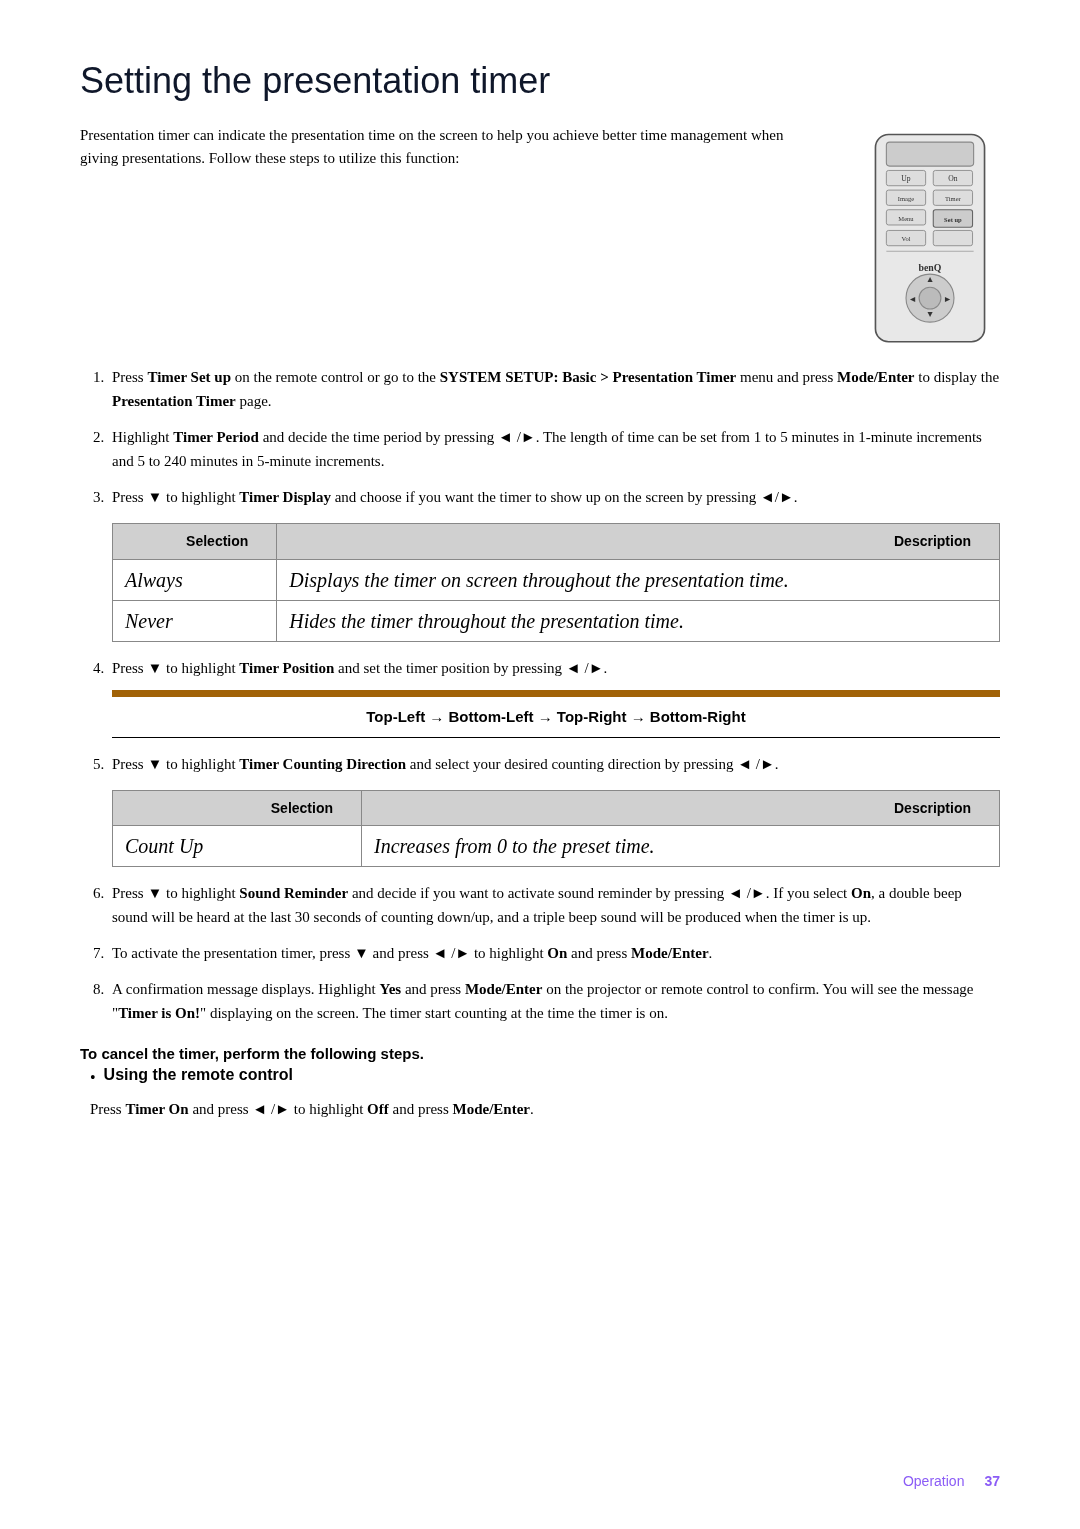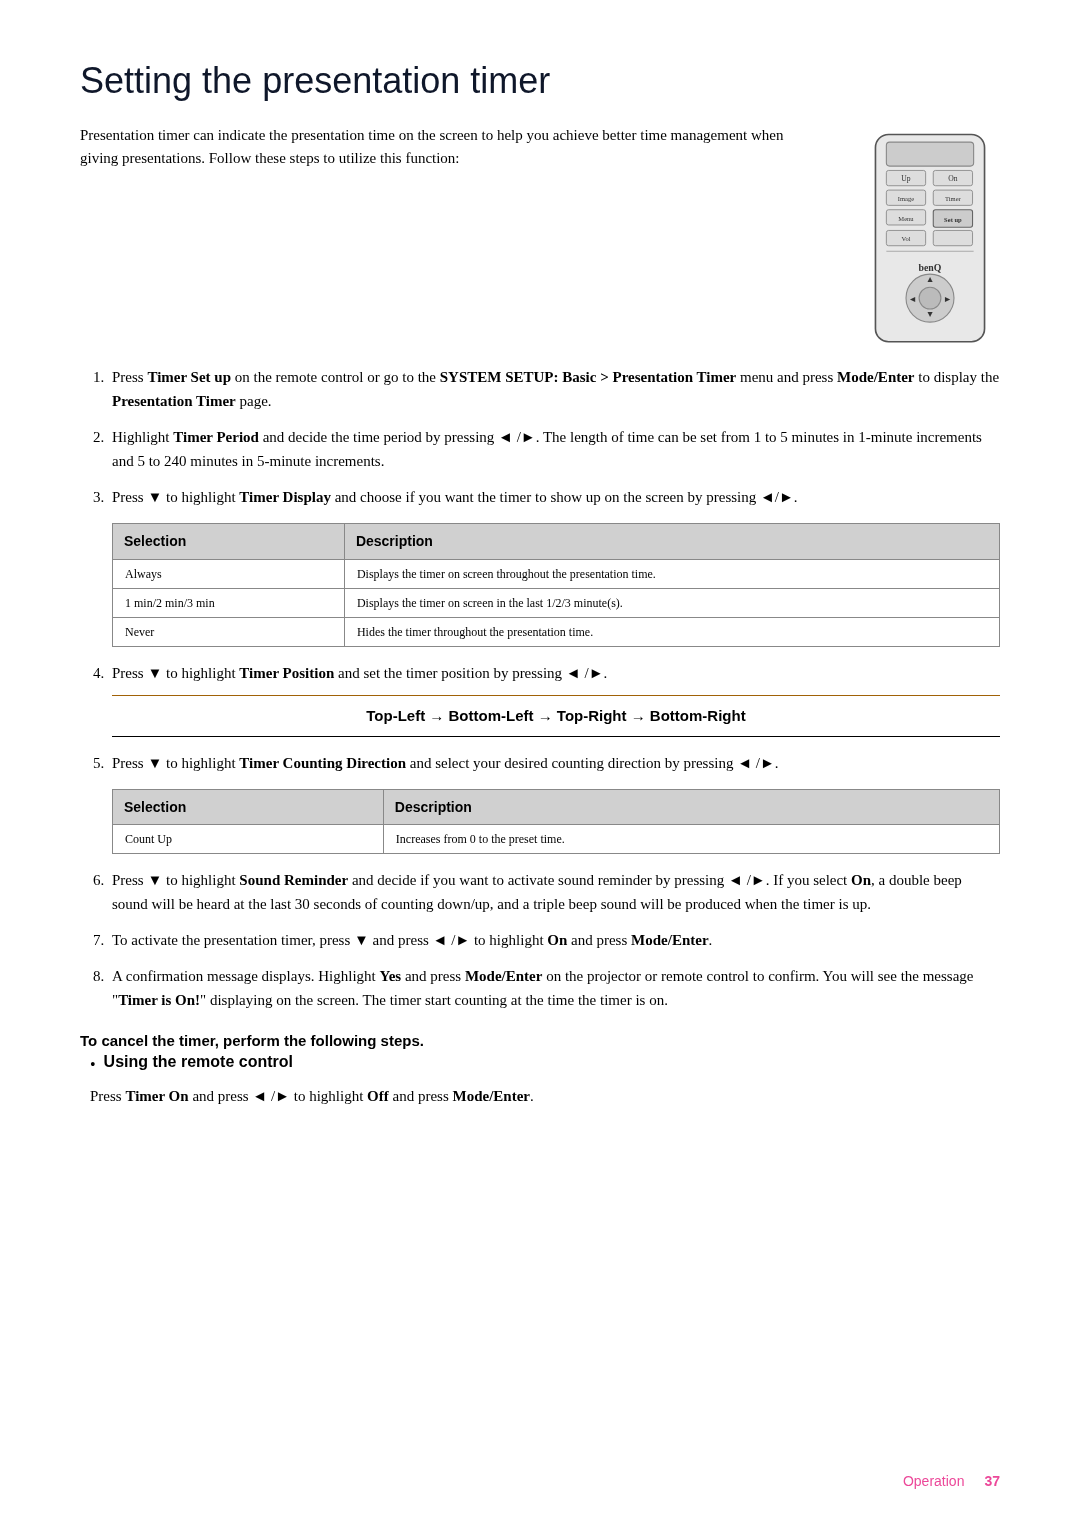--- a/index.html
+++ b/index.html
@@ -62,36 +62,37 @@
 
     table {
       border-collapse: collapse;
       width: 100%;
       margin: 14px 0 14px 0;
     }
 
     table th {
       background: #d0d0d0;
       border: 1px solid #888;
-      padding: 6px 11px;
+      padding: 6px 28px;
       font-family: Arial, Helvetica, sans-serif;
       font-size: 14px;
       font-weight: bold;
-      text-align: left;
+      text-align: right;
     }
 
     table td {
       border: 1px solid #888;
       padding: 5px 12px;
-      font-size: 12px;
+      font-size: 20px;
       line-height: 1.5;
+      font-style: italic;
     }
 
     .direction-box {
-      border-top: 1px solid #a16207;
+      border-top: 7px solid #a16207;
       border-bottom: 1px solid #000;
       text-align: center;
       padding: 8px 0;
       margin: 10px 0 14px 0;
       font-family: Arial, Helvetica, sans-serif;
       font-size: 15px;
       font-weight: bold;
     }
 
     .cancel-section {
@@ -122,21 +123,21 @@
       font-size: 16px;
       font-weight: bold;
     }
 
     .footer {
       position: absolute;
       bottom: 40px;
       right: 80px;
       font-family: Arial, Helvetica, sans-serif;
       font-size: 14px;
-      color: #ec4899;
+      color: #8b5cf6;
       display: flex;
       gap: 20px;
     }
 
     .footer-page {
       font-weight: bold;
     }
 
     .inline-arrow { font-family: Arial, sans-serif; }
   </style>
@@ -210,24 +211,20 @@
           <th>Selection</th>
           <th>Description</th>
         </tr>
       </thead>
       <tbody>
         <tr>
           <td>Always</td>
           <td>Displays the timer on screen throughout the presentation time.</td>
         </tr>
         <tr>
-          <td>1 min/2 min/3 min</td>
-          <td>Displays the timer on screen in the last 1/2/3 minute(s).</td>
-        </tr>
-        <tr>
           <td>Never</td>
           <td>Hides the timer throughout the presentation time.</td>
         </tr>
       </tbody>
     </table>
   </li>
 
   <li>
     Press ▼ to highlight <span class="bold">Timer Position</span> and set the timer position by pressing ◄ /►.
 

